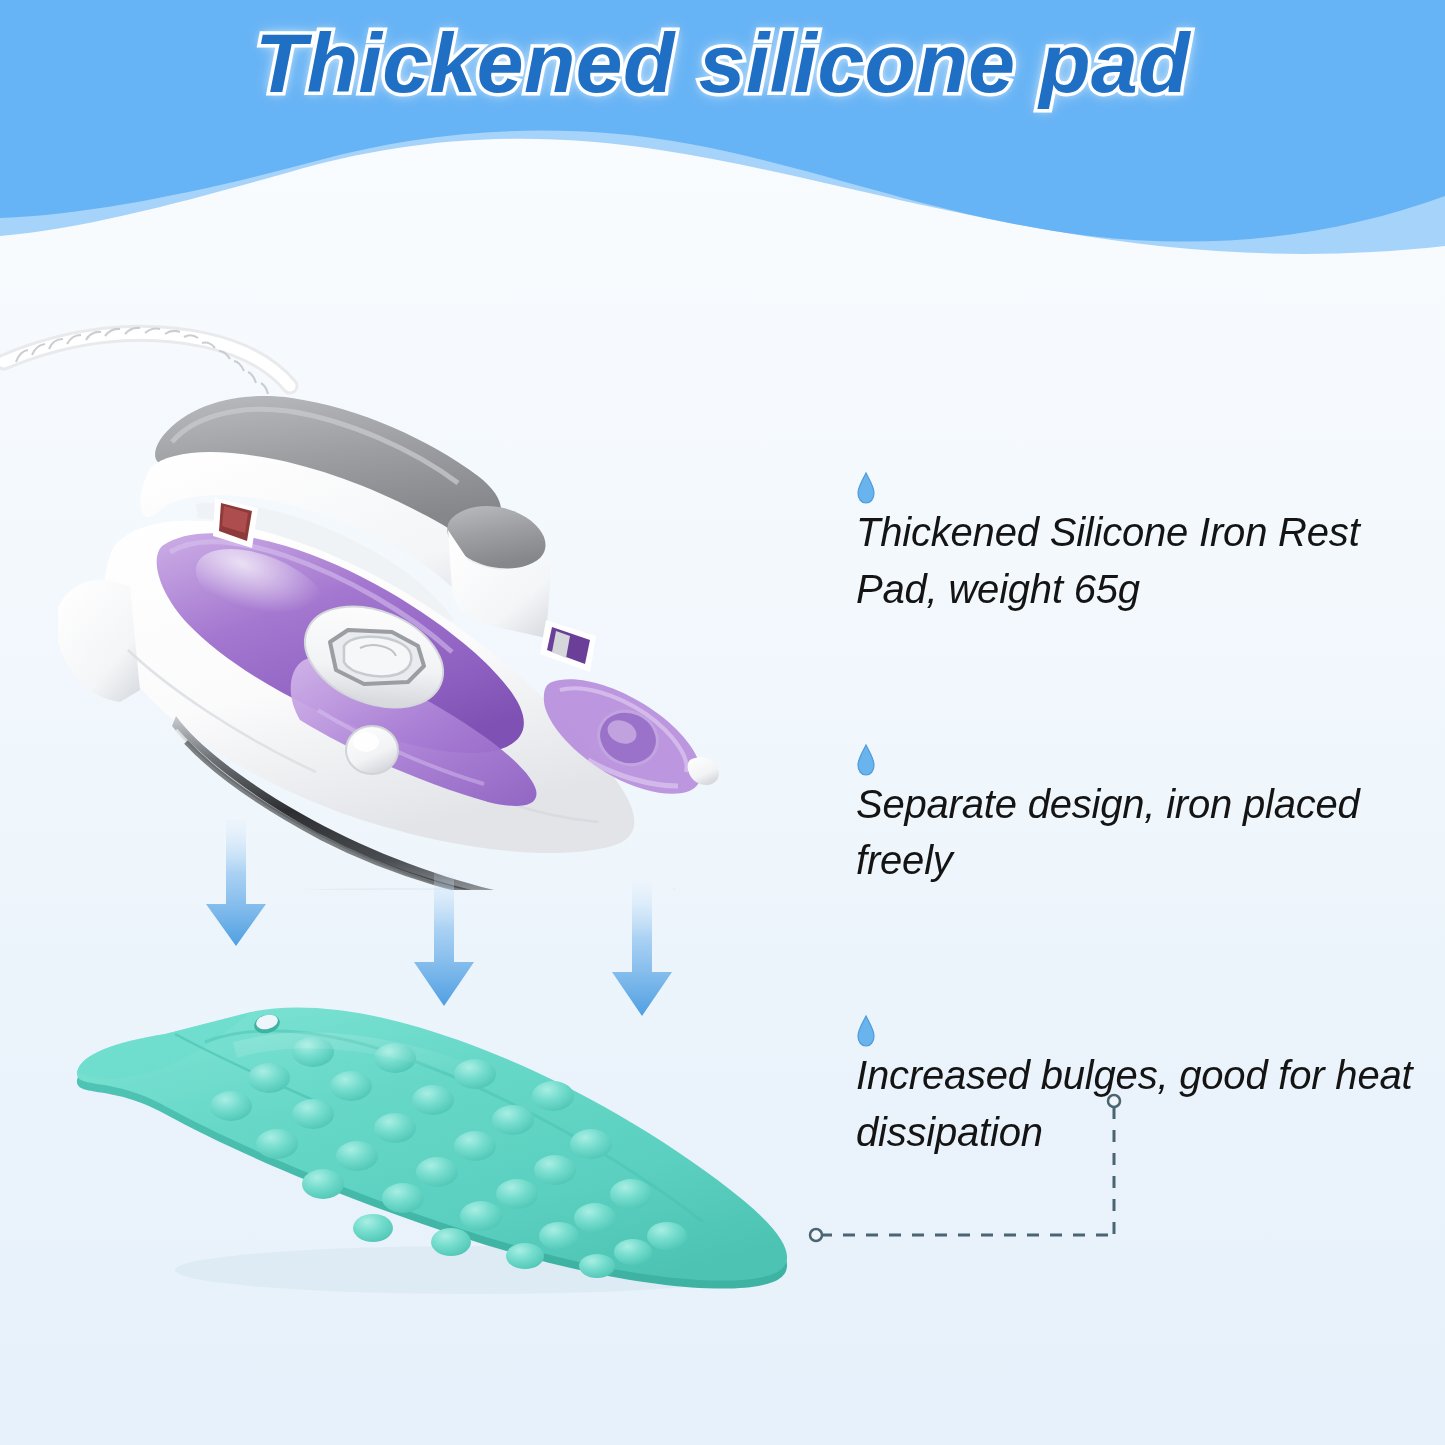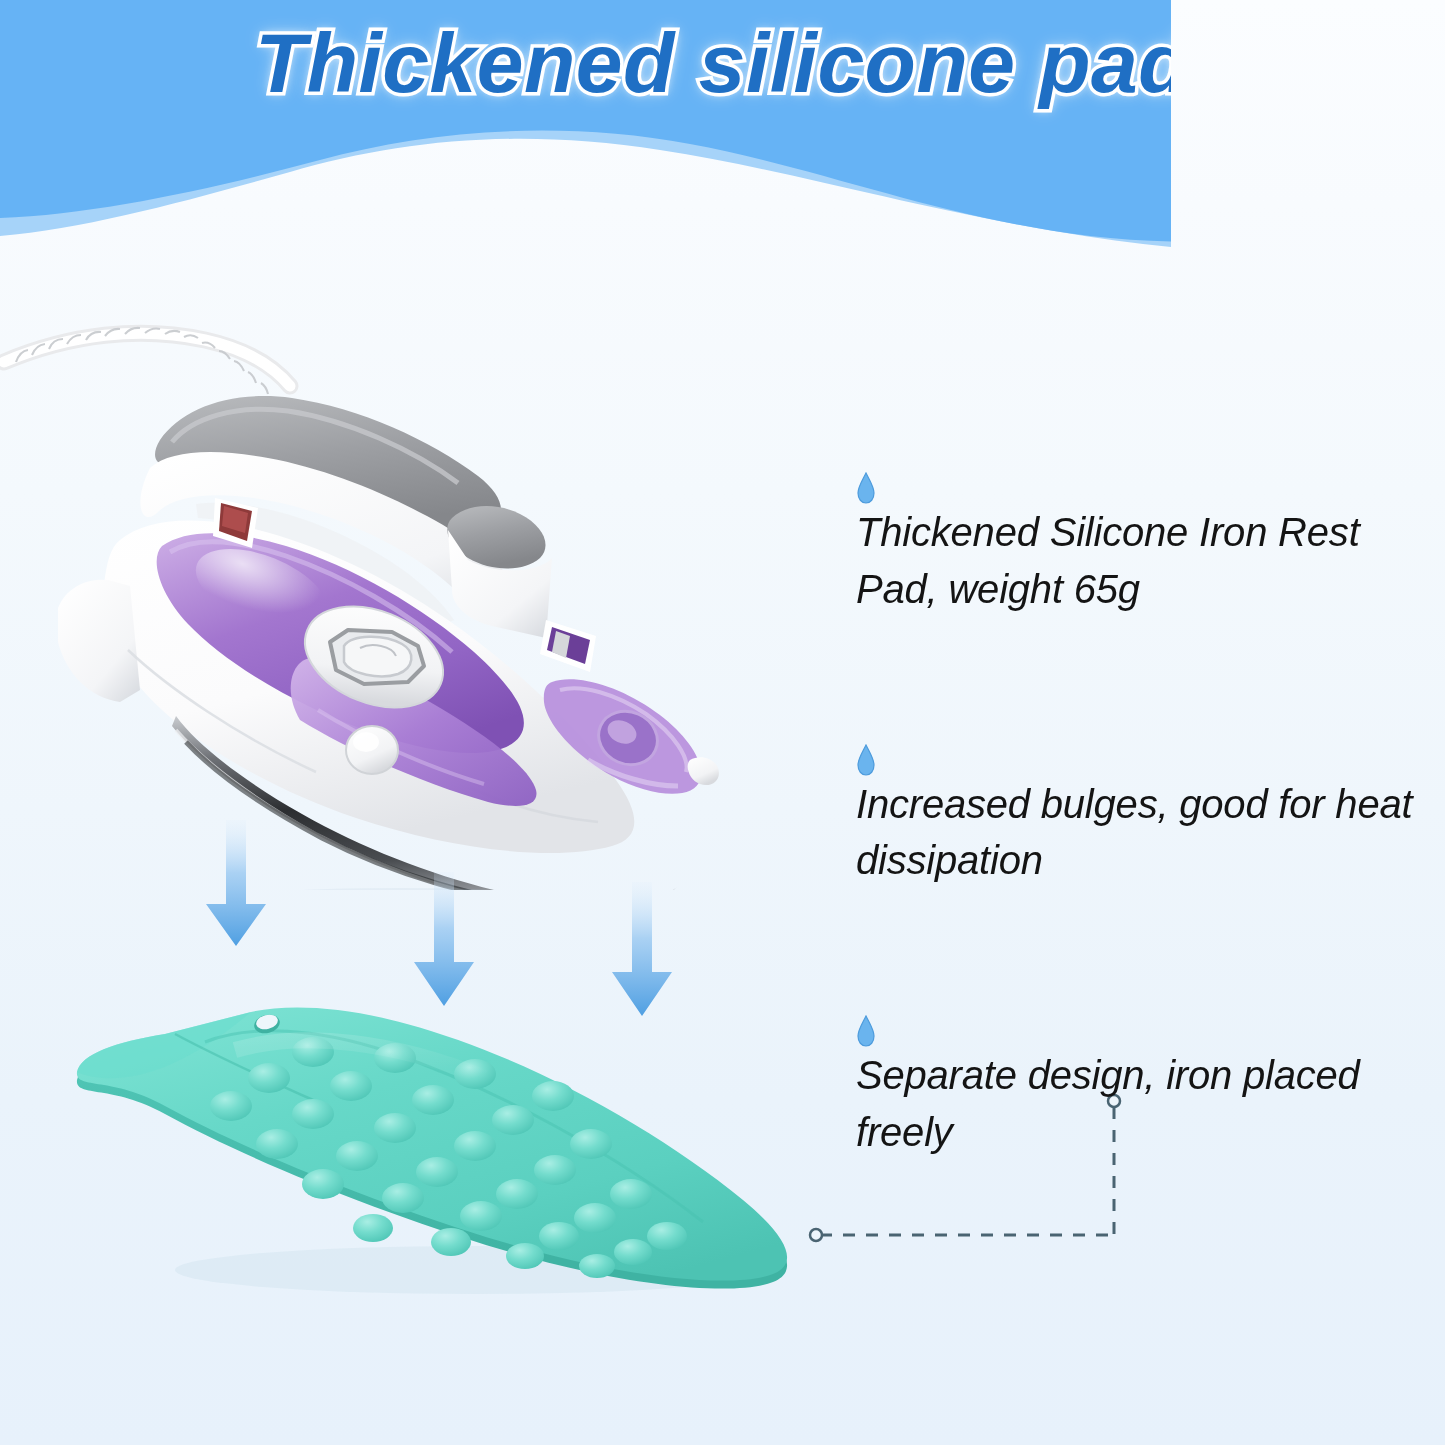--- a/index.html
+++ b/index.html
@@ -22,21 +22,21 @@
         #f4f9fd 34%,
         #eff6fc 56%,
         #eaf3fb 76%,
         #e7f1fb 100%);
   }
 
   
   .header-banner {
     position: absolute;
     left: 0; top: 0;
-    width: 1171px;
+    width: 1445px;
     height: 260px;
     overflow: hidden;
   }
   .header-banner svg { display: block; }
 
   .header-title {
     position: absolute;
     left: 0;
     top: 14px;
     width: 1445px;
@@ -507,27 +507,27 @@
       </span>
       <span class="feature-text">Thickened Silicone Iron Rest Pad, weight 65g</span>
     </div>
 
     <div class="feature-item">
       <span class="bullet-icon">
         <svg width="20" height="32" viewBox="0 0 20 32" xmlns="http://www.w3.org/2000/svg">
           <path d="M10,1 C14,9 18,15 18,21 C18,27 14.5,31 10,31 C5.5,31 2,27 2,21 C2,15 6,9 10,1 Z" fill="#6ab4ee" stroke="#4d9bdc" stroke-width="1.2"></path>
         </svg>
       </span>
-      <span class="feature-text">Increased bulges, good for heat dissipation</span>
+      <span class="feature-text">Separate design, iron placed freely</span>
     </div>
 
     <div class="feature-item">
       <span class="bullet-icon">
         <svg width="20" height="32" viewBox="0 0 20 32" xmlns="http://www.w3.org/2000/svg">
           <path d="M10,1 C14,9 18,15 18,21 C18,27 14.5,31 10,31 C5.5,31 2,27 2,21 C2,15 6,9 10,1 Z" fill="#6ab4ee" stroke="#4d9bdc" stroke-width="1.2"></path>
         </svg>
       </span>
-      <span class="feature-text">Separate design, iron placed freely</span>
+      <span class="feature-text">Increased bulges, good for heat dissipation</span>
     </div>
 
   </div>
 
 </div>
 
 </body></html>

